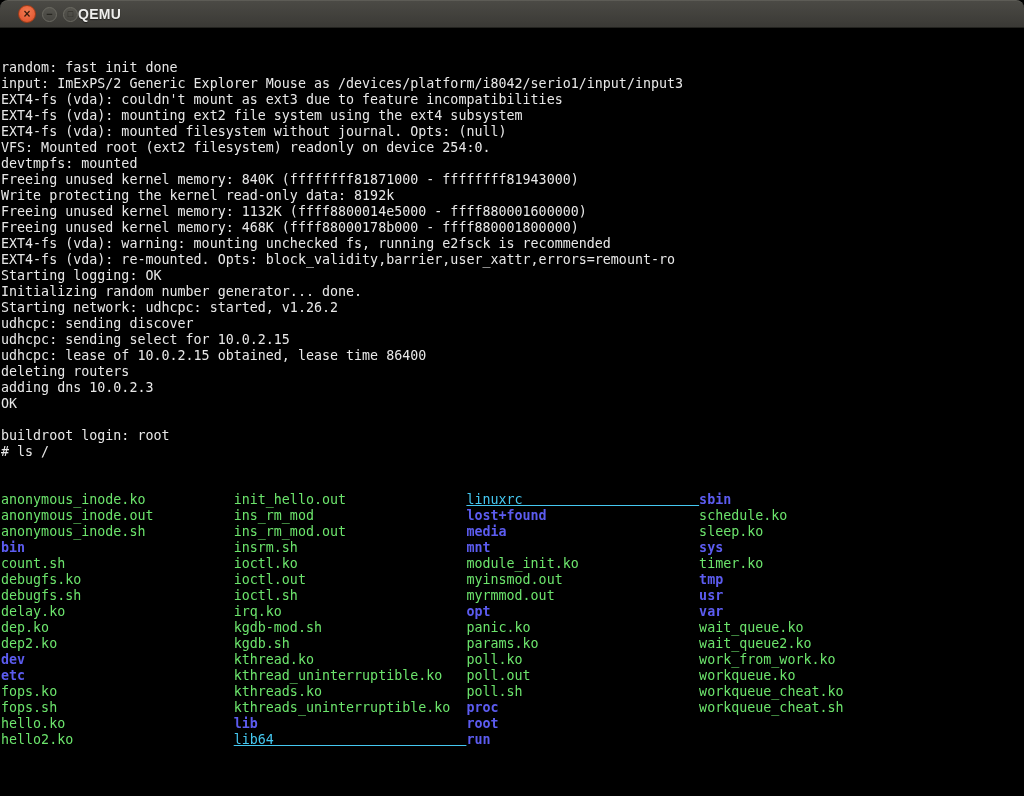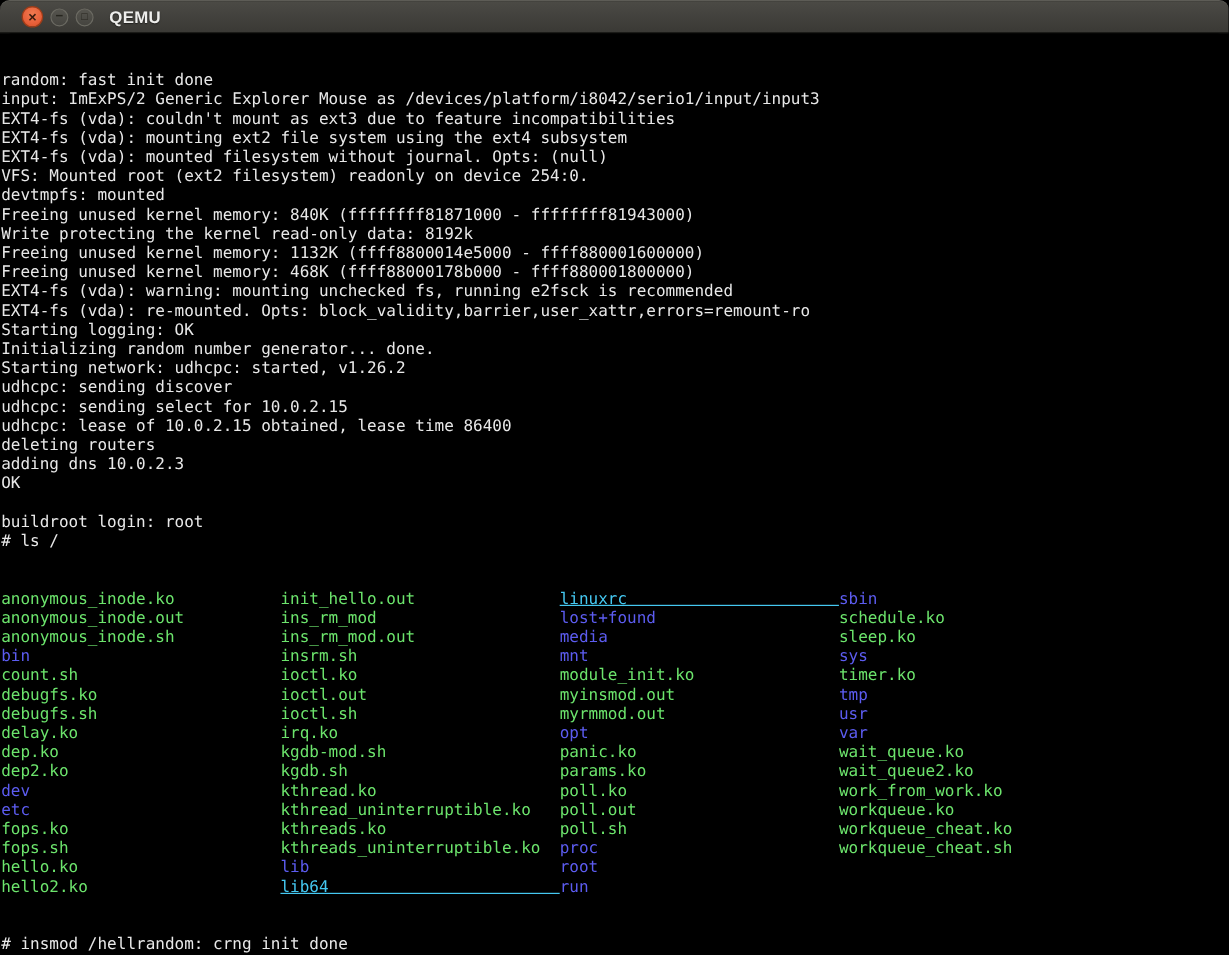--- a/index.html
+++ b/index.html
@@ -27,34 +27,34 @@
     background:radial-gradient(circle at 50% 35%, #f07b50, var(--close) 60%, #d04f22);
     border:1px solid #9e3c18;color:#3a1c0e;font-size:12px;line-height:1;
   }
   .btn-plain{
     width:15px;height:15px;margin-left:6px;
     background:linear-gradient(#55544e,#45443f);
     border:1px solid #6b6a62;color:#26251f;font-size:11px;line-height:1;
   }
   .btn-max{font-size:9px;}
   .title{
-    margin-left:13px;color:#eeeeec;
+    color:#eeeeec;
     font-family:"Liberation Sans",sans-serif;font-weight:bold;font-size:14px;
     letter-spacing:0.3px;text-shadow:0 1px 1px rgba(0,0,0,.5);
   }
   .screen{
     position:relative;width:1024px;height:768px;background:var(--bg);color:var(--fg);
     font-family:"DejaVu Sans Mono","Liberation Mono",monospace;
     font-size:13.33px;line-height:16px;white-space:pre;padding-left:1px;
     overflow:hidden;
     border-radius:10px;
   }
   .line{height:16px;}
   .c-green{color:var(--green);}
-  .c-blue{color:var(--blue);}
+  .c-blue{color:var(--blue);font-weight:bold;}
   .c-cyan{color:var(--cyan);text-decoration:underline;}
 </style>
 </head>
 <body>
 
 <div class="window">
   <div class="titlebar">
     <div class="btn btn-close">
       <span>×</span>
     </div>
@@ -63,16 +63,15 @@
     </div>
     <div class="btn btn-plain btn-max">
       <span>□</span>
     </div>
     <div class="title">QEMU</div>
   </div>
 
   <div class="screen">
     <div id="boot-log"><div class="line">random: fast init done</div><div class="line">input: ImExPS/2 Generic Explorer Mouse as /devices/platform/i8042/serio1/input/input3</div><div class="line">EXT4-fs (vda): couldn't mount as ext3 due to feature incompatibilities</div><div class="line">EXT4-fs (vda): mounting ext2 file system using the ext4 subsystem</div><div class="line">EXT4-fs (vda): mounted filesystem without journal. Opts: (null)</div><div class="line">VFS: Mounted root (ext2 filesystem) readonly on device 254:0.</div><div class="line">devtmpfs: mounted</div><div class="line">Freeing unused kernel memory: 840K (ffffffff81871000 - ffffffff81943000)</div><div class="line">Write protecting the kernel read-only data: 8192k</div><div class="line">Freeing unused kernel memory: 1132K (ffff8800014e5000 - ffff880001600000)</div><div class="line">Freeing unused kernel memory: 468K (ffff88000178b000 - ffff880001800000)</div><div class="line">EXT4-fs (vda): warning: mounting unchecked fs, running e2fsck is recommended</div><div class="line">EXT4-fs (vda): re-mounted. Opts: block_validity,barrier,user_xattr,errors=remount-ro</div><div class="line">Starting logging: OK</div><div class="line">Initializing random number generator... done.</div><div class="line">Starting network: udhcpc: started, v1.26.2</div><div class="line">udhcpc: sending discover</div><div class="line">udhcpc: sending select for 10.0.2.15</div><div class="line">udhcpc: lease of 10.0.2.15 obtained, lease time 86400</div><div class="line">deleting routers</div><div class="line">adding dns 10.0.2.3</div><div class="line">OK</div><div class="line"> </div><div class="line">buildroot login: root</div><div class="line"># ls /</div></div>
     <div id="ls-output"><div class="line"><span class="c-green">anonymous_inode.ko           </span><span class="c-green">init_hello.out               </span><span class="c-cyan">linuxrc                      </span><span class="c-blue">sbin</span></div><div class="line"><span class="c-green">anonymous_inode.out          </span><span class="c-green">ins_rm_mod                   </span><span class="c-blue">lost+found                   </span><span class="c-green">schedule.ko</span></div><div class="line"><span class="c-green">anonymous_inode.sh           </span><span class="c-green">ins_rm_mod.out               </span><span class="c-blue">media                        </span><span class="c-green">sleep.ko</span></div><div class="line"><span class="c-blue">bin                          </span><span class="c-green">insrm.sh                     </span><span class="c-blue">mnt                          </span><span class="c-blue">sys</span></div><div class="line"><span class="c-green">count.sh                     </span><span class="c-green">ioctl.ko                     </span><span class="c-green">module_init.ko               </span><span class="c-green">timer.ko</span></div><div class="line"><span class="c-green">debugfs.ko                   </span><span class="c-green">ioctl.out                    </span><span class="c-green">myinsmod.out                 </span><span class="c-blue">tmp</span></div><div class="line"><span class="c-green">debugfs.sh                   </span><span class="c-green">ioctl.sh                     </span><span class="c-green">myrmmod.out                  </span><span class="c-blue">usr</span></div><div class="line"><span class="c-green">delay.ko                     </span><span class="c-green">irq.ko                       </span><span class="c-blue">opt                          </span><span class="c-blue">var</span></div><div class="line"><span class="c-green">dep.ko                       </span><span class="c-green">kgdb-mod.sh                  </span><span class="c-green">panic.ko                     </span><span class="c-green">wait_queue.ko</span></div><div class="line"><span class="c-green">dep2.ko                      </span><span class="c-green">kgdb.sh                      </span><span class="c-green">params.ko                    </span><span class="c-green">wait_queue2.ko</span></div><div class="line"><span class="c-blue">dev                          </span><span class="c-green">kthread.ko                   </span><span class="c-green">poll.ko                      </span><span class="c-green">work_from_work.ko</span></div><div class="line"><span class="c-blue">etc                          </span><span class="c-green">kthread_uninterruptible.ko   </span><span class="c-green">poll.out                     </span><span class="c-green">workqueue.ko</span></div><div class="line"><span class="c-green">fops.ko                      </span><span class="c-green">kthreads.ko                  </span><span class="c-green">poll.sh                      </span><span class="c-green">workqueue_cheat.ko</span></div><div class="line"><span class="c-green">fops.sh                      </span><span class="c-green">kthreads_uninterruptible.ko  </span><span class="c-blue">proc                         </span><span class="c-green">workqueue_cheat.sh</span></div><div class="line"><span class="c-green">hello.ko                     </span><span class="c-blue">lib                          </span><span class="c-blue">root</span></div><div class="line"><span class="c-green">hello2.ko                    </span><span class="c-cyan">lib64                        </span><span class="c-blue">run</span></div></div>
-    <div id="tail-log"><div class="line"># insmod /hellrandom: crng init done</div></div>
     
   </div>
 </div>
 
 </body></html>

